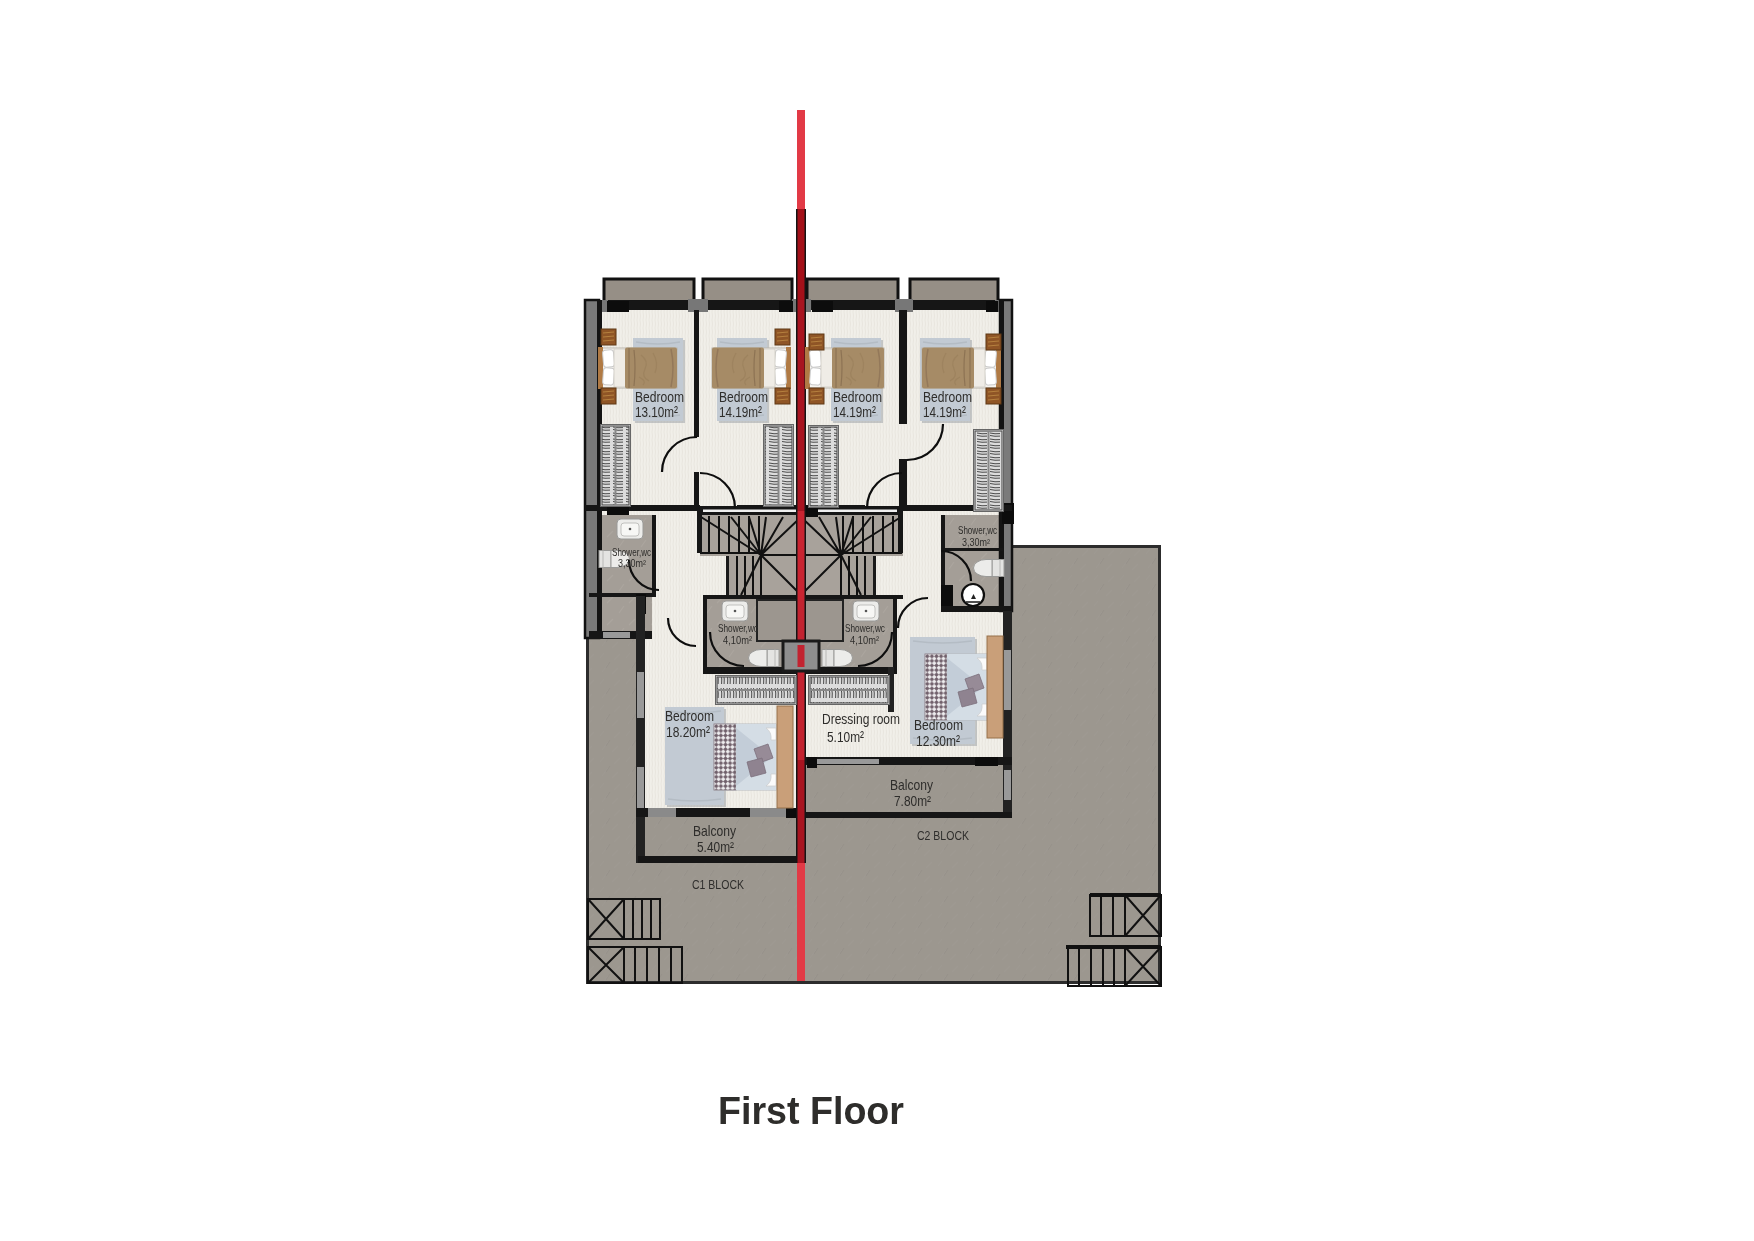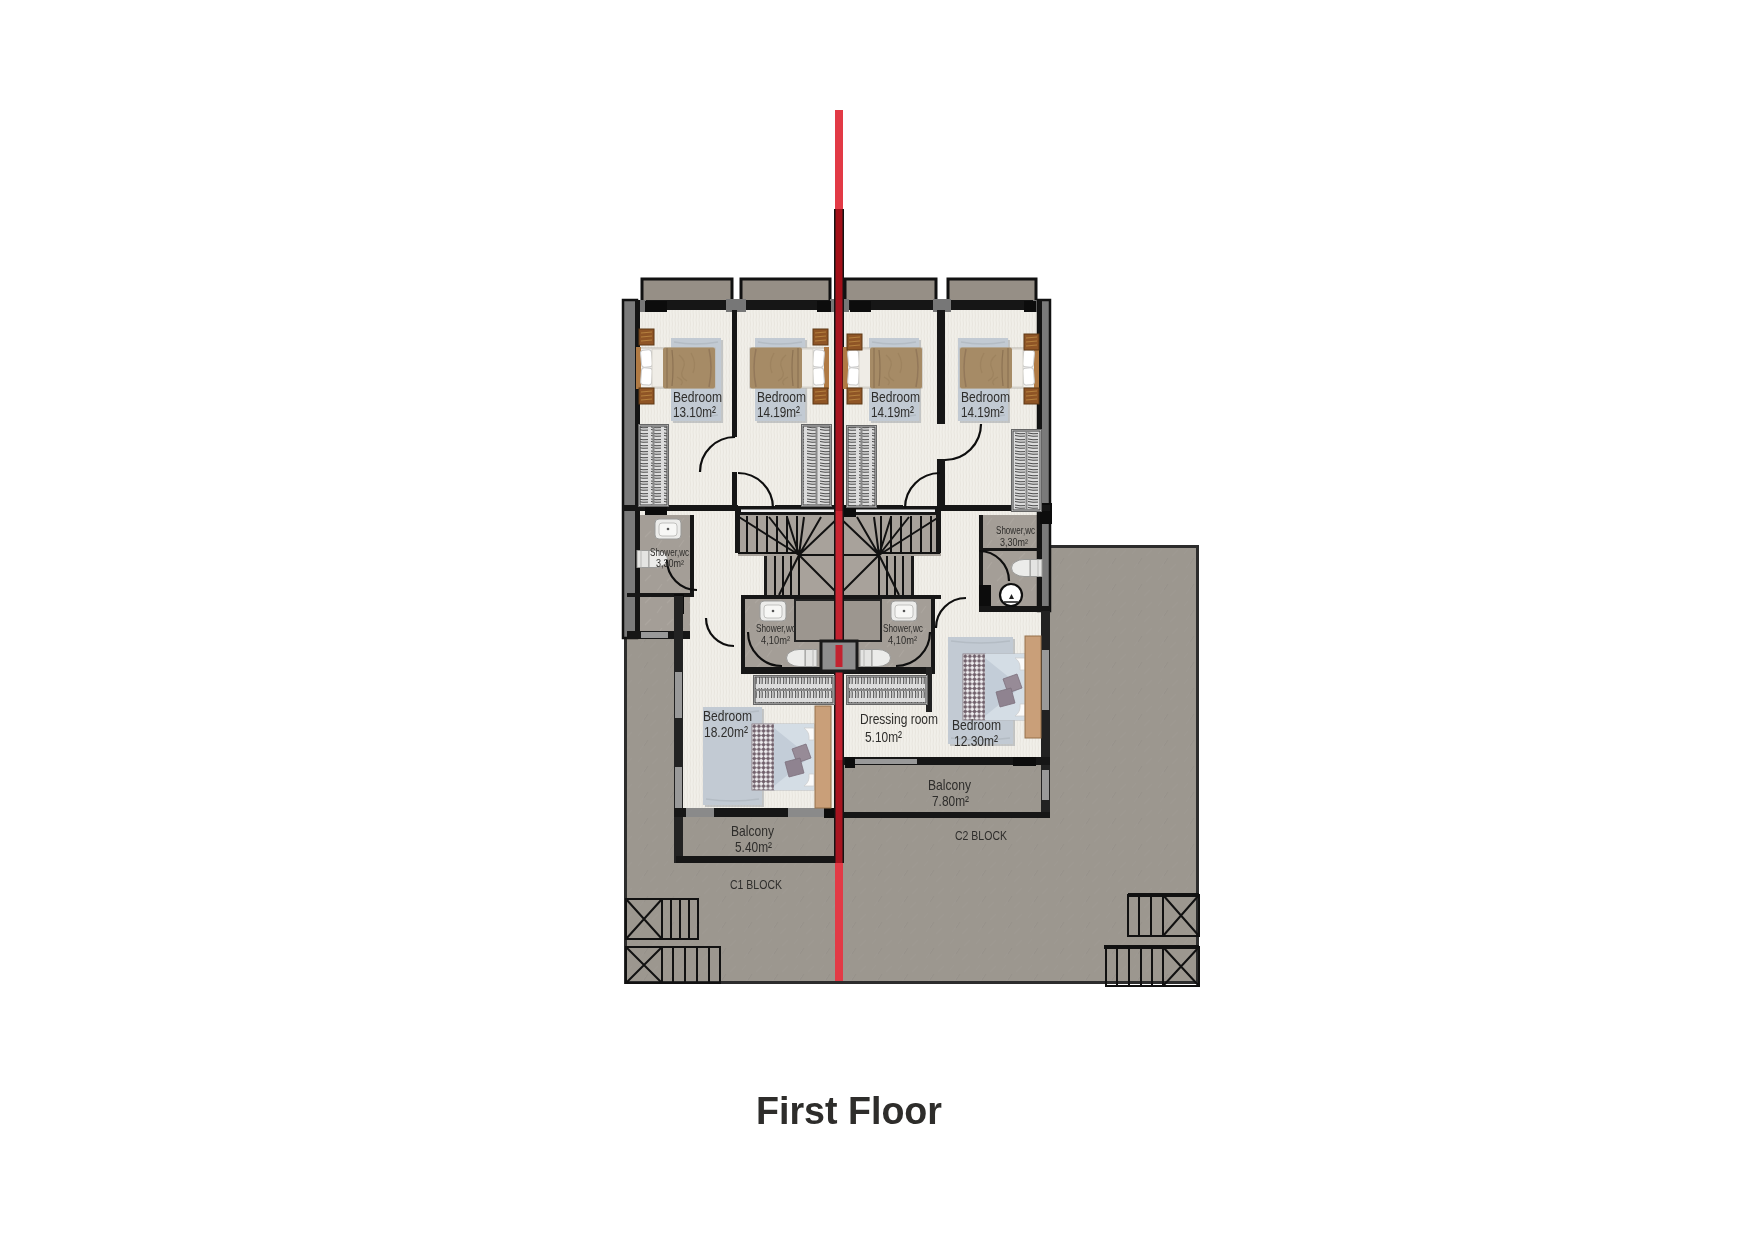--- a/index.html
+++ b/index.html
@@ -1,14 +1,14 @@
 <!DOCTYPE html>
 <html><head><meta charset="utf-8"><style>
 html,body{margin:0;padding:0;background:#ffffff;}
-.wrap{width:1506px;height:1241px;position:relative;font-family:"Liberation Sans",sans-serif;padding-left:38px;}
+.wrap{width:1506px;height:1241px;position:relative;font-family:"Liberation Sans",sans-serif;}
 text{font-family:"Liberation Sans",sans-serif;fill:#2e2d2b;}
 </style></head><body>
 <div class="wrap">
 <svg width="1754" height="1241" viewBox="0 0 1754 1241">
 <defs>
 <pattern id="weave" width="6" height="8" patternUnits="userSpaceOnUse">
  <rect width="6" height="8" fill="#f1efe9"></rect>
  <path d="M1,0 Q2,4 1,8 M4,0 Q5,4 4,8" stroke="#e9e6df" stroke-width="1" fill="none"></path>
 </pattern>
 <pattern id="terr" width="26" height="26" patternUnits="userSpaceOnUse">

